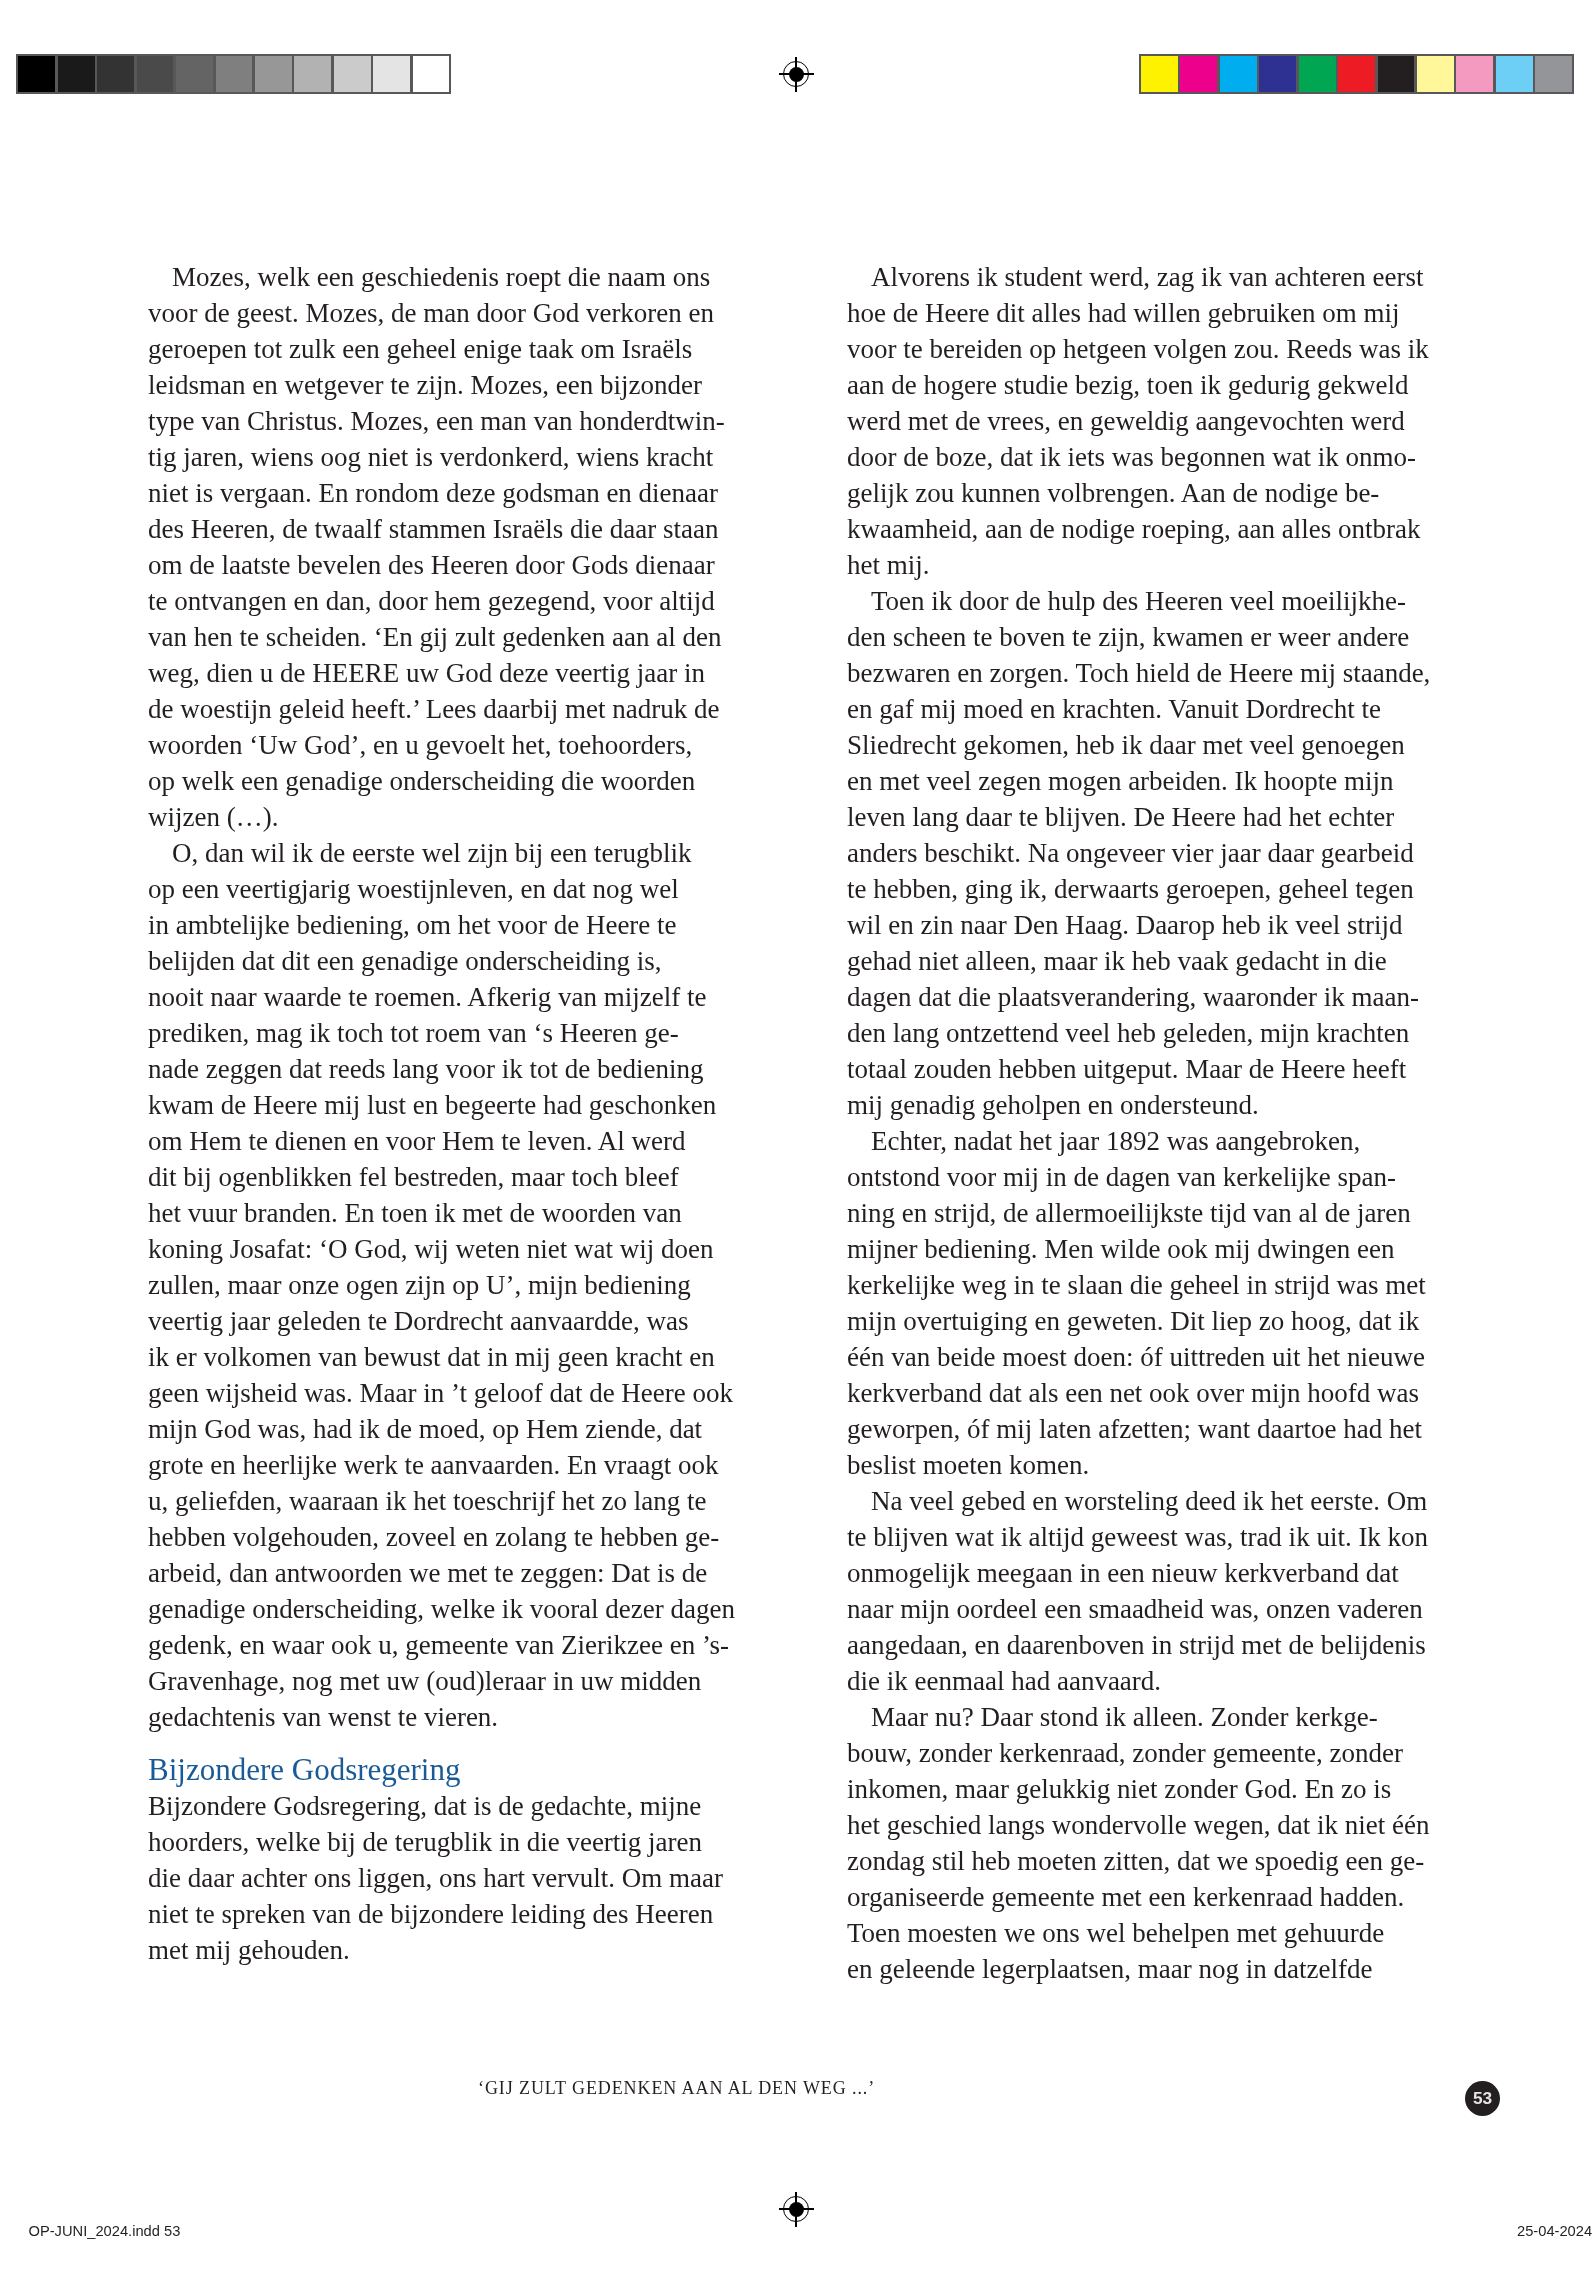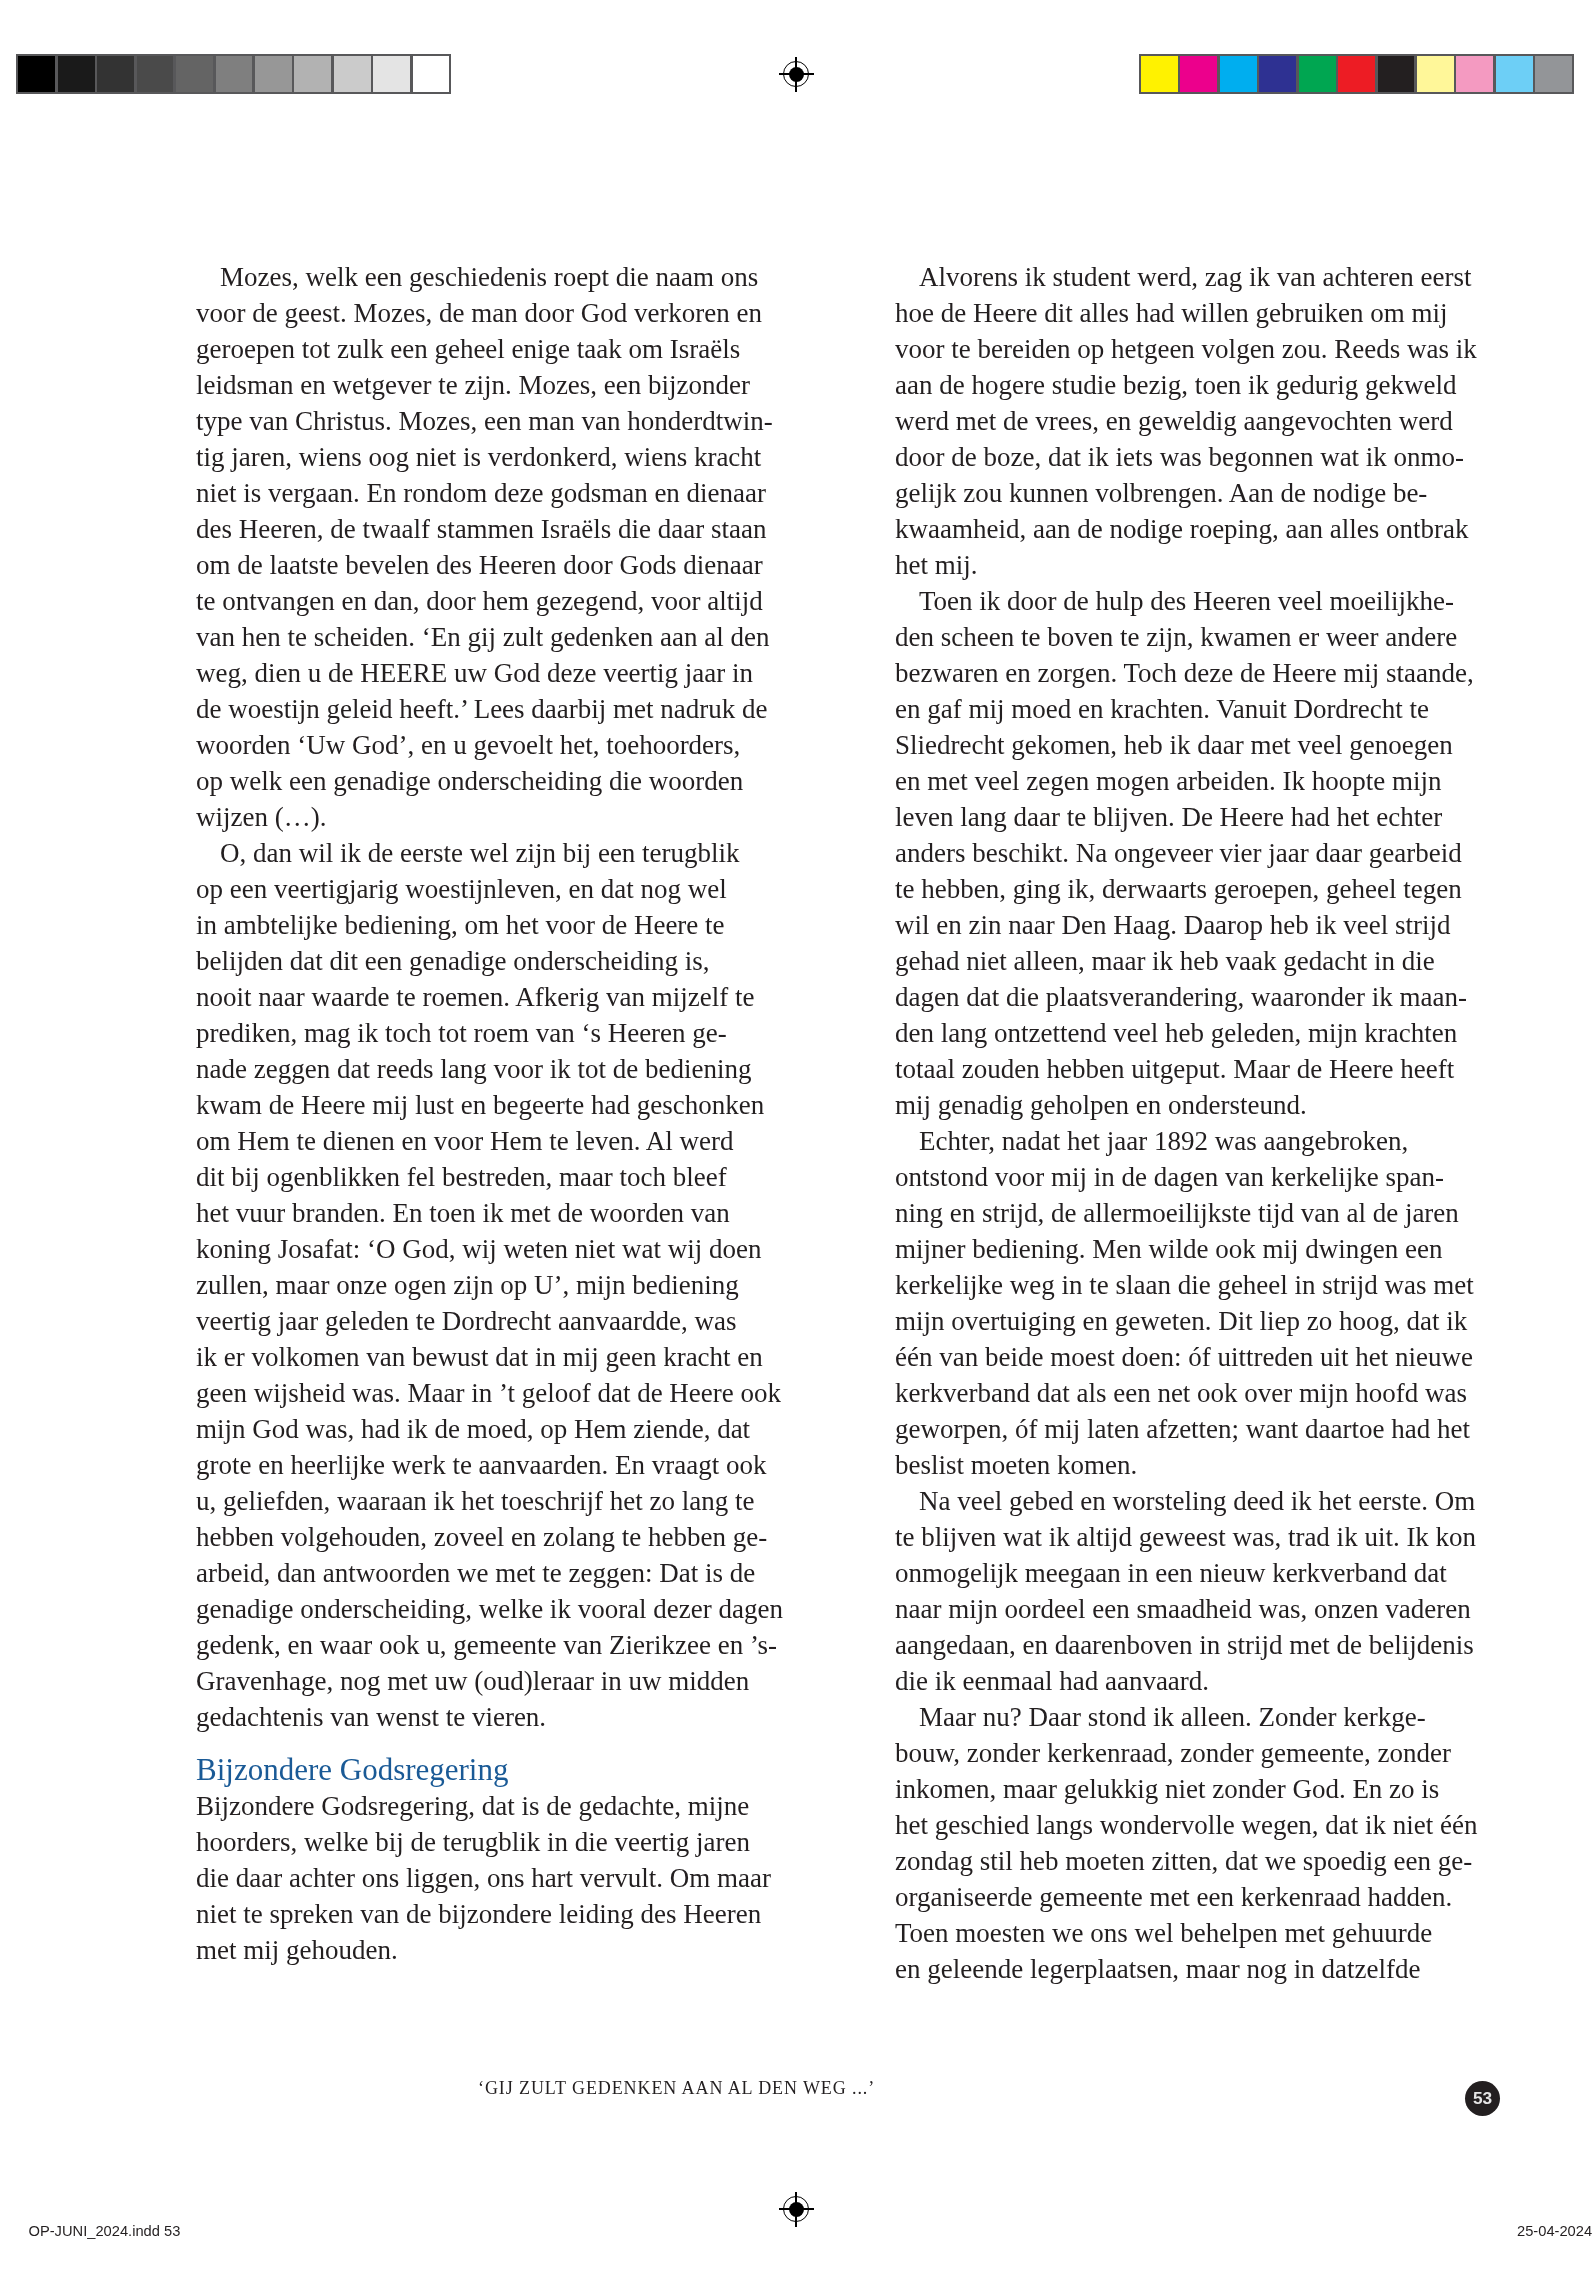--- a/index.html
+++ b/index.html
@@ -9,21 +9,21 @@
   .swatch-bar.gray { left: 16.4px; width: 435px; }
   .swatch-bar.color { left: 1139px; width: 435px; }
   .swatch { flex: 1; height: 100%; }
 
   .reg-mark { position: absolute; width: 35px; height: 35px; }
   .reg-mark .ring { position: absolute; left: 4.3px; top: 4.3px; width: 24px; height: 24px; border: 1.7px solid #000; border-radius: 50%; }
   .reg-mark .dot { position: absolute; left: 9.5px; top: 9.5px; width: 15.5px; height: 15.5px; background: #000; border-radius: 50%; }
   .reg-mark .h { position: absolute; left: 0; top: 16.4px; width: 35px; height: 1.3px; background: #000; }
   .reg-mark .v { position: absolute; left: 16.4px; top: 0; width: 1.3px; height: 35px; background: #000; }
 
-  .column { position: absolute; top: 259px; width: 663px; font-family: "Liberation Serif", "DejaVu Serif", serif; font-size: 27px; line-height: 36px; color: #231f20; margin-left: 48px; }
+  .column { position: absolute; top: 259px; width: 663px; font-family: "Liberation Serif", "DejaVu Serif", serif; font-size: 27px; line-height: 36px; color: #231f20; }
   .column.left { left: 148px; }
   .column.right { left: 847px; }
   .line { white-space: nowrap; height: 36px; }
   .indent { padding-left: 24px; }
 
   .heading { font-family: "Liberation Serif", "DejaVu Serif", serif; font-weight: normal; color: #1a5a96; font-size: 31px; line-height: 36px; margin-top: 17.3px; white-space: nowrap; }
 
   .running-title { position: absolute; top: 2078px; left: 478px; font-family: "Liberation Serif", "DejaVu Serif", serif; font-size: 18px; letter-spacing: 0.9px; color: #231f20; white-space: nowrap; }
   .page-badge { position: absolute; left: 1465px; top: 2081px; width: 35px; height: 35px; border-radius: 50%; background: #231f20; color: #e5e5e5; font-family: "Liberation Sans", "DejaVu Sans", sans-serif; font-weight: bold; font-size: 17.3px; display: flex; align-items: center; justify-content: center; }
 
@@ -138,21 +138,21 @@
       <div class="line">aan de hogere studie bezig, toen ik gedurig gekweld</div>
       <div class="line">werd met de vrees, en geweldig aangevochten werd</div>
       <div class="line">door de boze, dat ik iets was begonnen wat ik onmo-</div>
       <div class="line">gelijk zou kunnen volbrengen. Aan de nodige be-</div>
       <div class="line">kwaamheid, aan de nodige roeping, aan alles ontbrak</div>
       <div class="line">het mij.</div>
     </div>
   <div>
       <div class="line indent">Toen ik door de hulp des Heeren veel moeilijkhe-</div>
       <div class="line">den scheen te boven te zijn, kwamen er weer andere</div>
-      <div class="line">bezwaren en zorgen. Toch deze de Heere mij staande,</div>
+      <div class="line">bezwaren en zorgen. Toch hield de Heere mij staande,</div>
       <div class="line">en gaf mij moed en krachten. Vanuit Dordrecht te</div>
       <div class="line">Sliedrecht gekomen, heb ik daar met veel genoegen</div>
       <div class="line">en met veel zegen mogen arbeiden. Ik hoopte mijn</div>
       <div class="line">leven lang daar te blijven. De Heere had het echter</div>
       <div class="line">anders beschikt. Na ongeveer vier jaar daar gearbeid</div>
       <div class="line">te hebben, ging ik, derwaarts geroepen, geheel tegen</div>
       <div class="line">wil en zin naar Den Haag. Daarop heb ik veel strijd</div>
       <div class="line">gehad niet alleen, maar ik heb vaak gedacht in die</div>
       <div class="line">dagen dat die plaatsverandering, waaronder ik maan-</div>
       <div class="line">den lang ontzettend veel heb geleden, mijn krachten</div>

